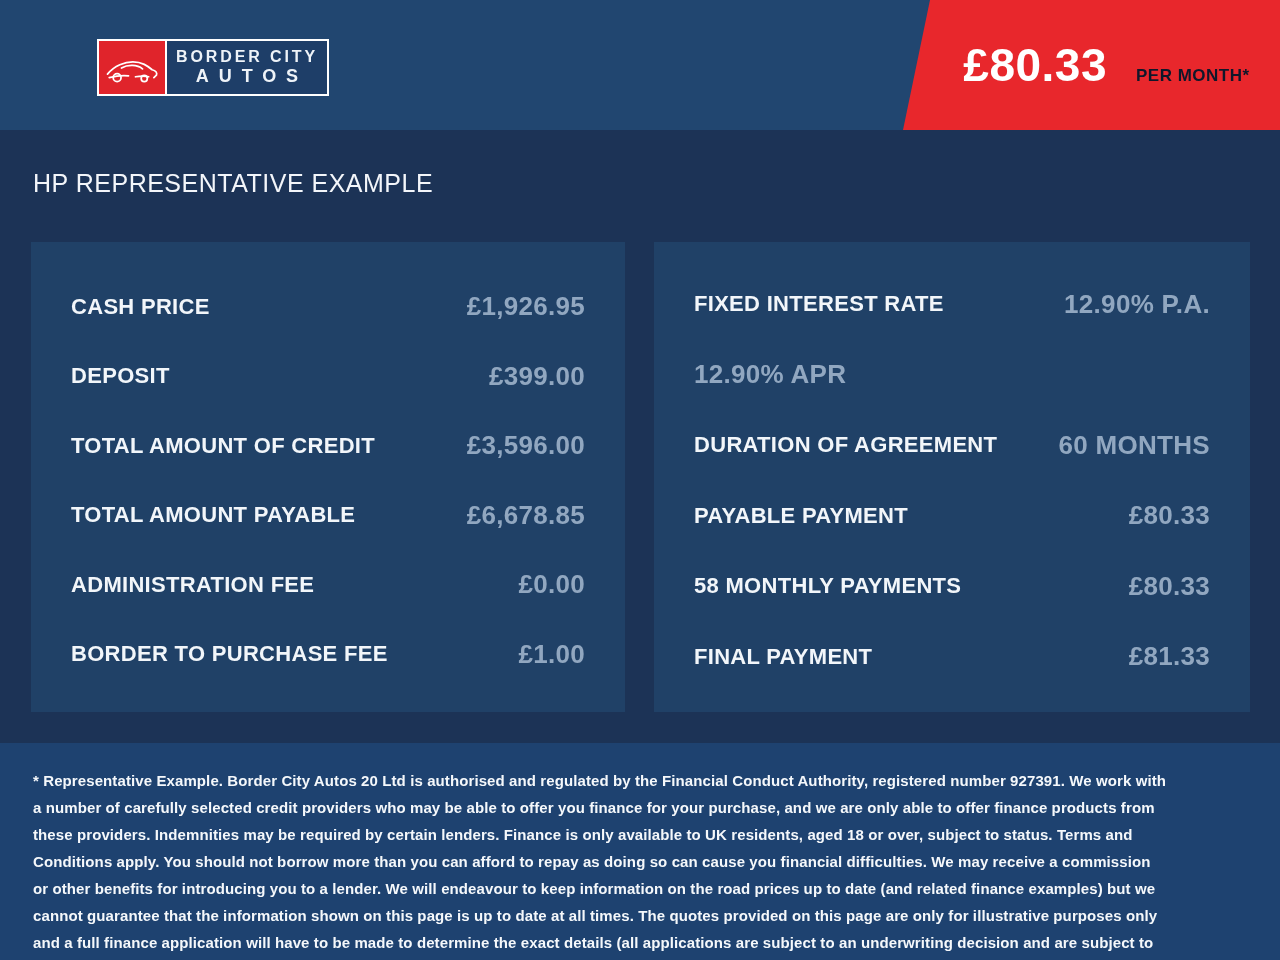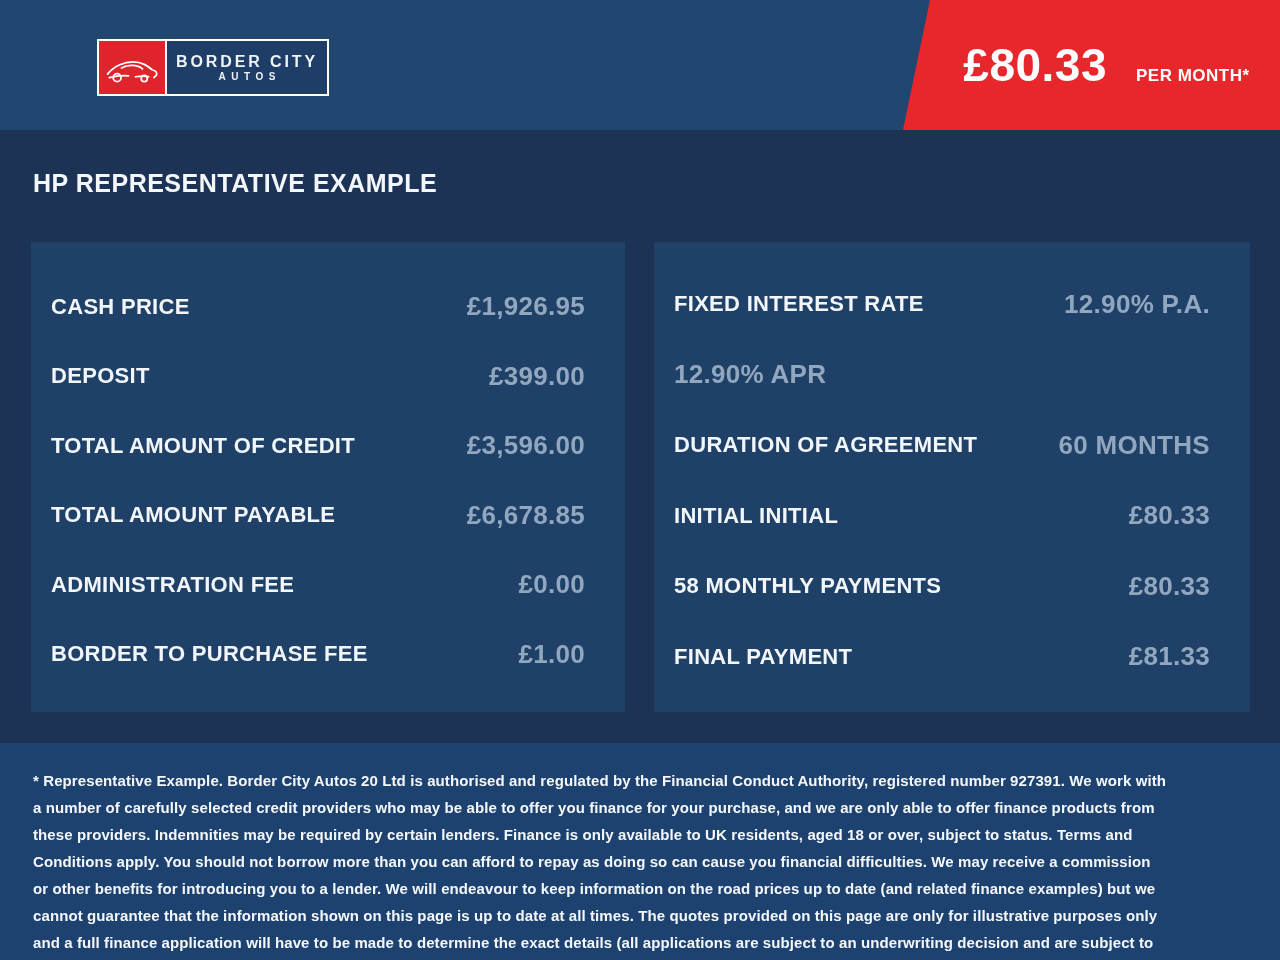--- a/index.html
+++ b/index.html
@@ -28,47 +28,47 @@
     border-right:2px solid #ffffff;
     display:flex;align-items:center;justify-content:center;
   }
   .logo-red svg{width:56px;height:42px;}
   .logo-text{
     flex:1;background:#1e3e68;
     display:flex;flex-direction:column;align-items:center;justify-content:center;
     color:#eef3f8;font-weight:bold;line-height:1.15;
   }
   .logo-line1{font-size:16px;letter-spacing:0.18em;}
-  .logo-line2{font-size:10px;letter-spacing:0.55em;margin-left:0.55em;text-align:right;}
+  .logo-line2{font-size:18px;letter-spacing:0.55em;margin-left:0.55em;text-align:right;}
   .banner{
     position:absolute;right:0;top:0;width:377px;height:130px;
     background:#e8272c;
     clip-path:polygon(27px 0,100% 0,100% 100%,0 100%);
     display:flex;align-items:baseline;justify-content:center;
     padding-left:30px;box-sizing:border-box;
   }
   .banner-amount{
     font-size:46px;font-weight:bold;color:#ffffff;
     line-height:130px;letter-spacing:0.5px;
   }
   .banner-period{
-    font-size:17px;font-weight:bold;color:#ffffff;margin-left:29px;
+    font-size:17px;font-weight:bold;color:#0f172a;margin-left:29px;
     letter-spacing:0.5px;
   }
   
   .page-title{
     position:absolute;left:33px;top:169px;margin:0;
-    font-size:25px;font-weight:bold;color:#f3f6fa;letter-spacing:0.5px;
+    font-size:25px;font-weight:normal;color:#f3f6fa;letter-spacing:0.5px;
   }
   
   .panel{
     position:absolute;top:242px;height:470px;width:594px;
     background:#204167;
     box-sizing:border-box;
-    padding:30px 40px 23px 20px;
+    padding:30px 40px 23px 40px;
     display:flex;flex-direction:column;
   }
   .panel.left{left:31px;}
   .panel.right{left:654px;width:596px;gap:6px;}
   .row{
     height:70px;display:flex;align-items:center;justify-content:space-between;
   }
   .row .lbl{
     font-size:22px;font-weight:bold;color:#f2f6fa;letter-spacing:0.3px;
     white-space:nowrap;
@@ -152,21 +152,21 @@
       <span class="val">12.90% P.A.</span>
     </div>
     <div class="row">
       <span class="val">12.90% APR</span>
     </div>
     <div class="row">
       <span class="lbl">DURATION OF AGREEMENT</span>
       <span class="val">60 MONTHS</span>
     </div>
     <div class="row">
-      <span class="lbl">INITIAL INITIAL</span>
+      <span class="lbl">PAYABLE PAYMENT</span>
       <span class="val">£80.33</span>
     </div>
     <div class="row">
       <span class="lbl">58 MONTHLY PAYMENTS</span>
       <span class="val">£80.33</span>
     </div>
     <div class="row">
       <span class="lbl">FINAL PAYMENT</span>
       <span class="val">£81.33</span>
     </div>

